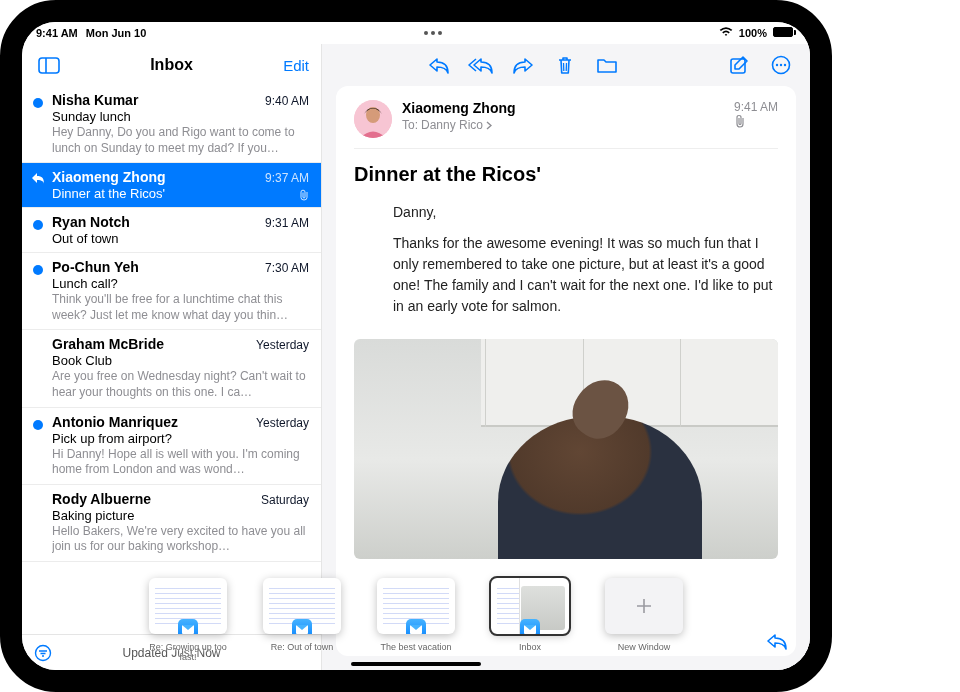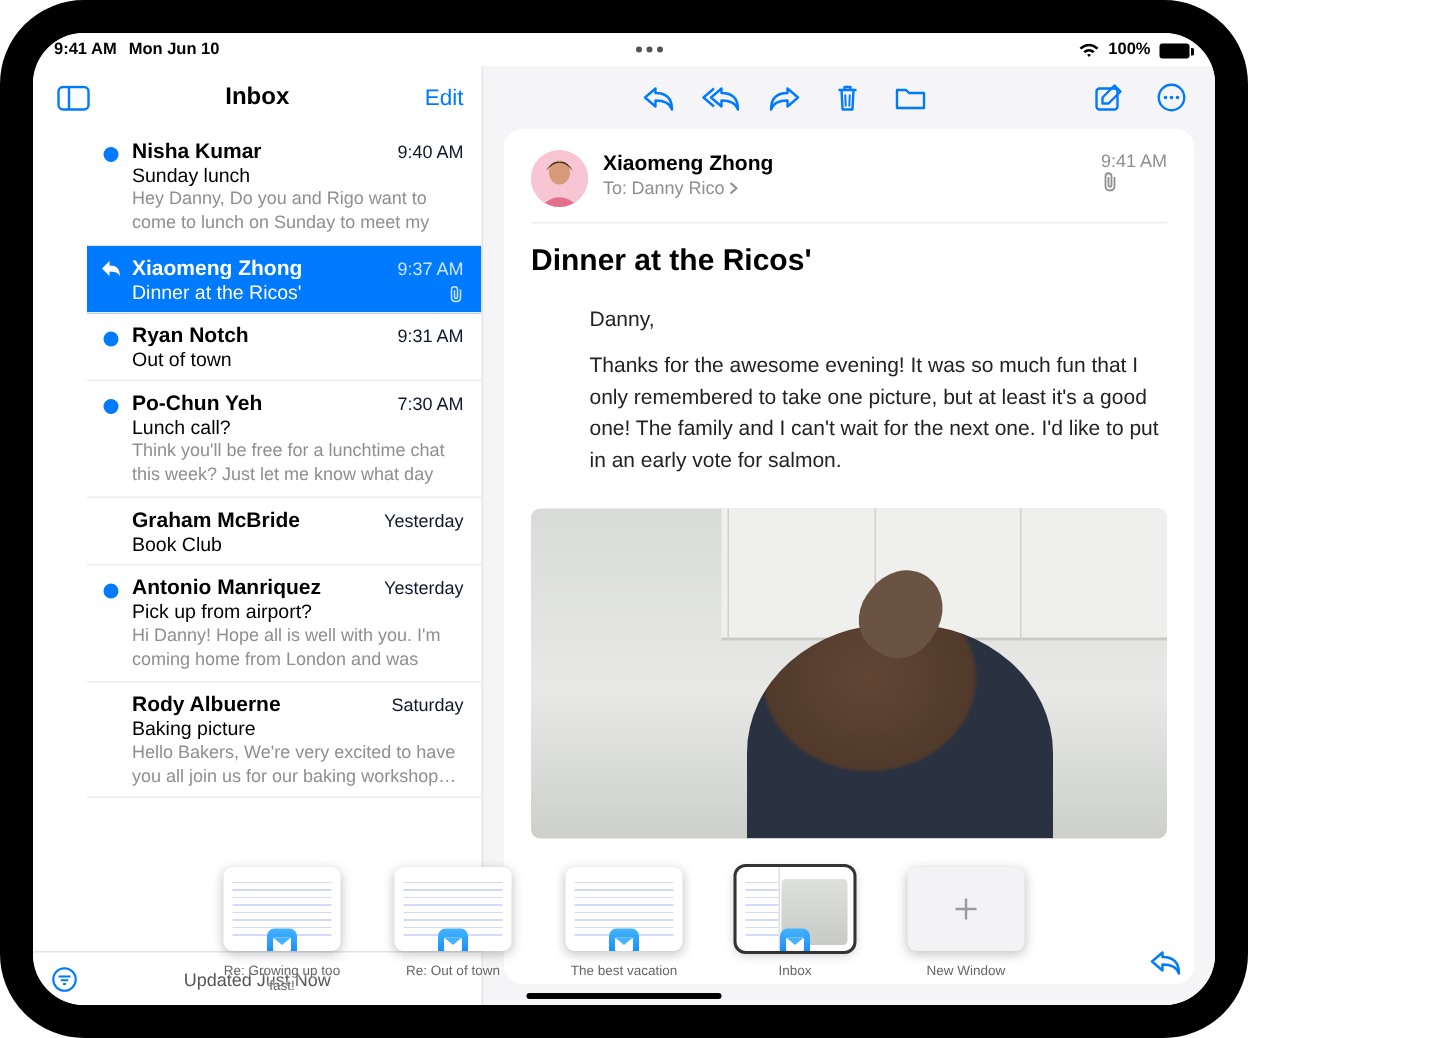--- a/index.html
+++ b/index.html
@@ -33,21 +33,21 @@
     display: flex;
     align-items: center;
     font-size: 11px;
     font-weight: 600;
     padding: 0 14px;
     color: #000;
   }
   .status-left { display:flex; align-items:center; gap:8px; }
   .status-center { flex:1; display:flex; justify-content:center; align-items:center; gap:3px; }
   .dot { width:4px; height:4px; border-radius:50%; background:#555; }
-  .status-right { display:flex; align-items:flex-end; gap:6px; }
+  .status-right { display:flex; align-items:flex-start; gap:6px; }
   .battery-icon { display:inline-flex; align-items:center; }
   .battery-body {
     width:20px; height:10px; border:1px solid #000; border-radius:2px;
     position:relative; background:#000;
   }
   .battery-tip {
     width:2px; height:5px; background:#000; margin-left:1px;
     border-radius:0 1px 1px 0;
   }
 
@@ -92,21 +92,20 @@
   .edit-btn {
     margin-left:auto;
     color:#007aff;
     font-size:15px;
     cursor:pointer;
   }
 
   .message-list {
     flex:1;
     overflow:hidden;
-    padding-left:36px;
   }
   .msg-item {
     padding: 6px 12px 6px 30px;
     border-bottom: 1px solid #ececec;
     position:relative;
     cursor:pointer;
   }
   .msg-item.selected {
     background: #007aff;
     color:#fff;
@@ -453,20 +452,21 @@
               </div>
               <div class="msg-subject">Lunch call?</div>
               <div class="msg-preview">Think you'll be free for a lunchtime chat this week? Just let me know what day you thin…</div>
             </div>
             <div class="msg-item">
               <div class="msg-row1">
                 <span class="msg-sender">Graham McBride</span>
                 <span class="msg-time">Yesterday</span>
               </div>
               <div class="msg-subject">Book Club</div>
+              <div class="msg-preview">Are you free on Wednesday night? Can't wait to hear your thoughts on this one. I ca…</div>
             </div>
             <div class="msg-item">
               <span class="unread-dot"></span>
               <div class="msg-row1">
                 <span class="msg-sender">Antonio Manriquez</span>
                 <span class="msg-time">Yesterday</span>
               </div>
               <div class="msg-subject">Pick up from airport?</div>
               <div class="msg-preview">Hi Danny! Hope all is well with you. I'm coming home from London and was wond…</div>
             </div>

